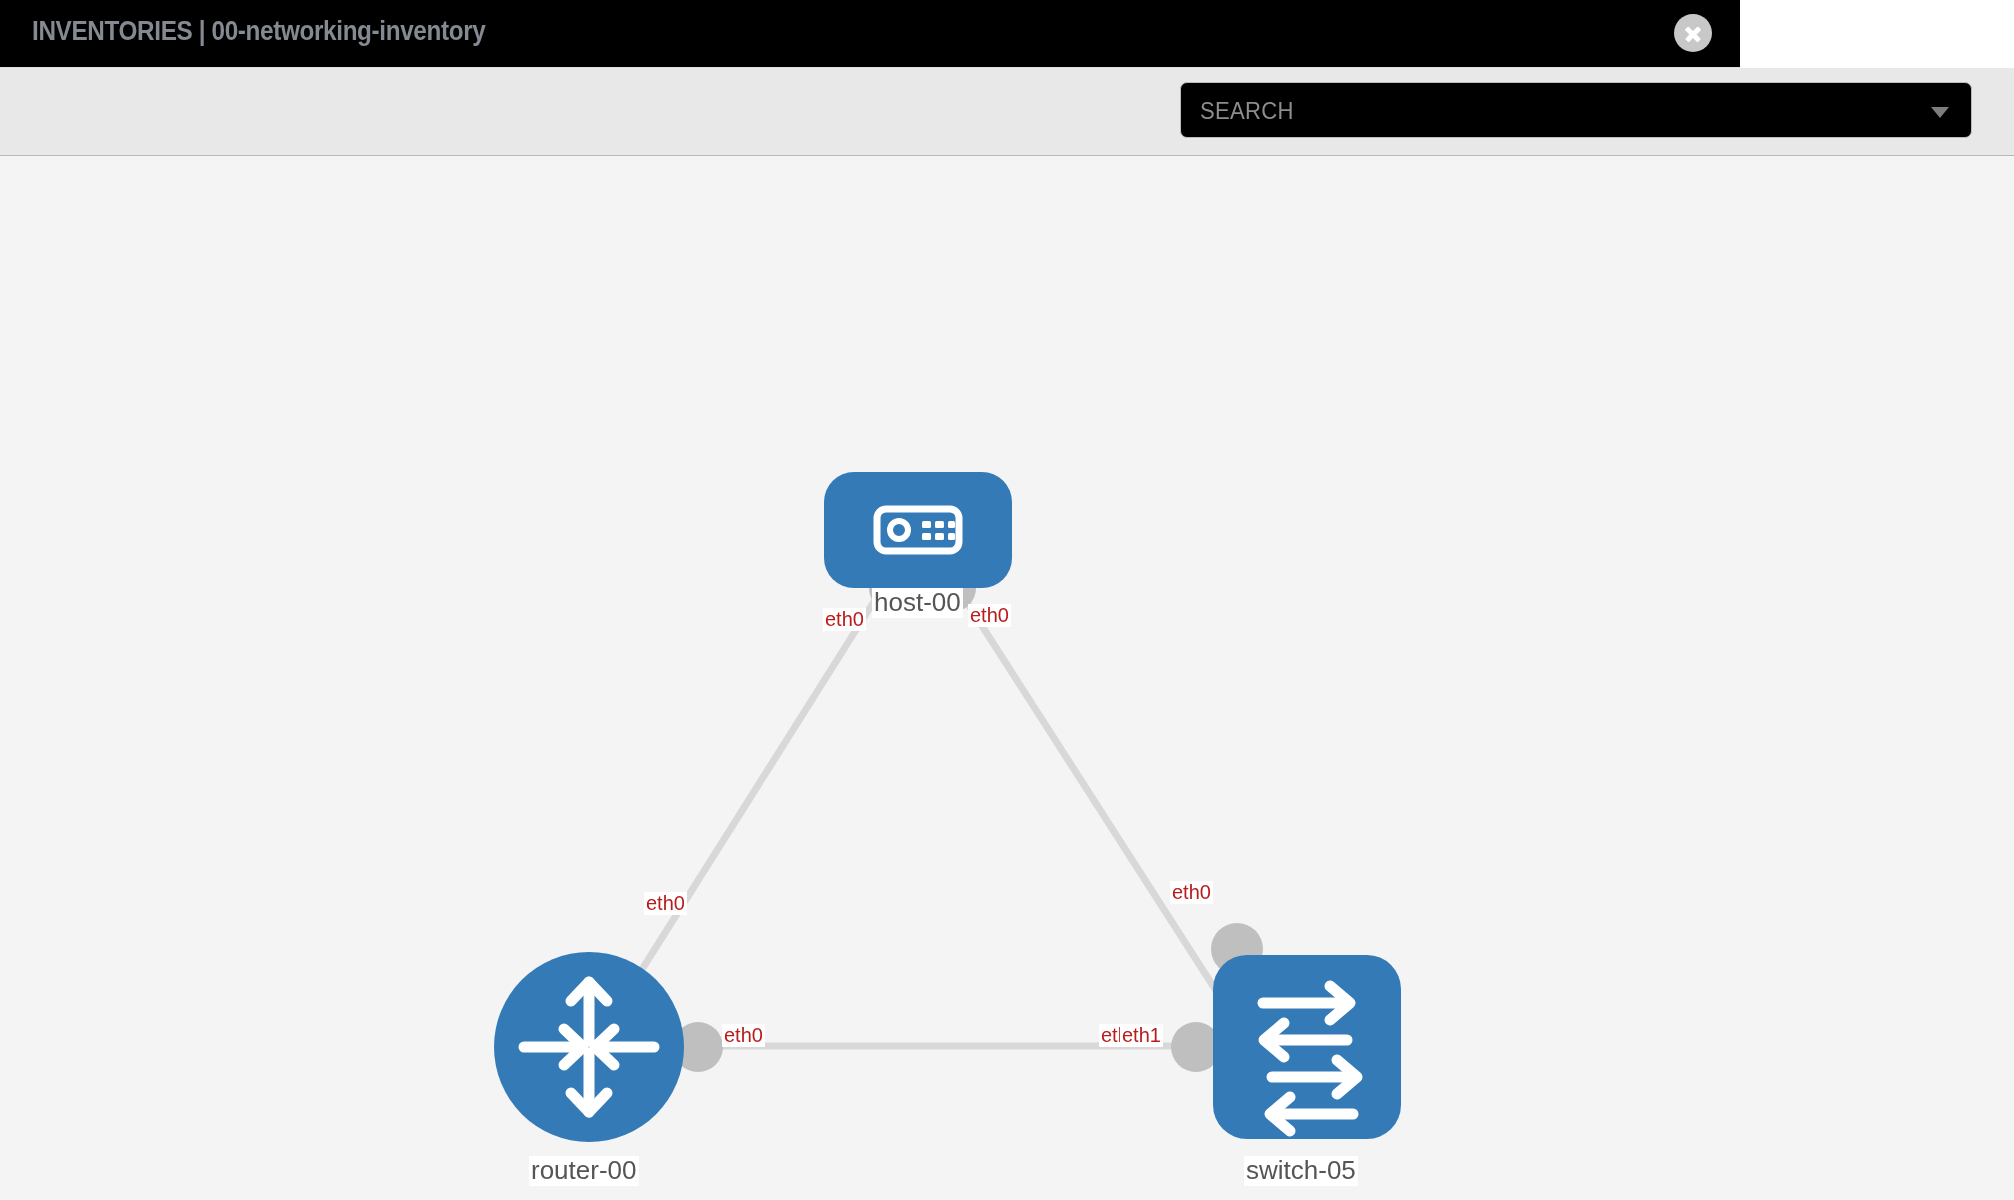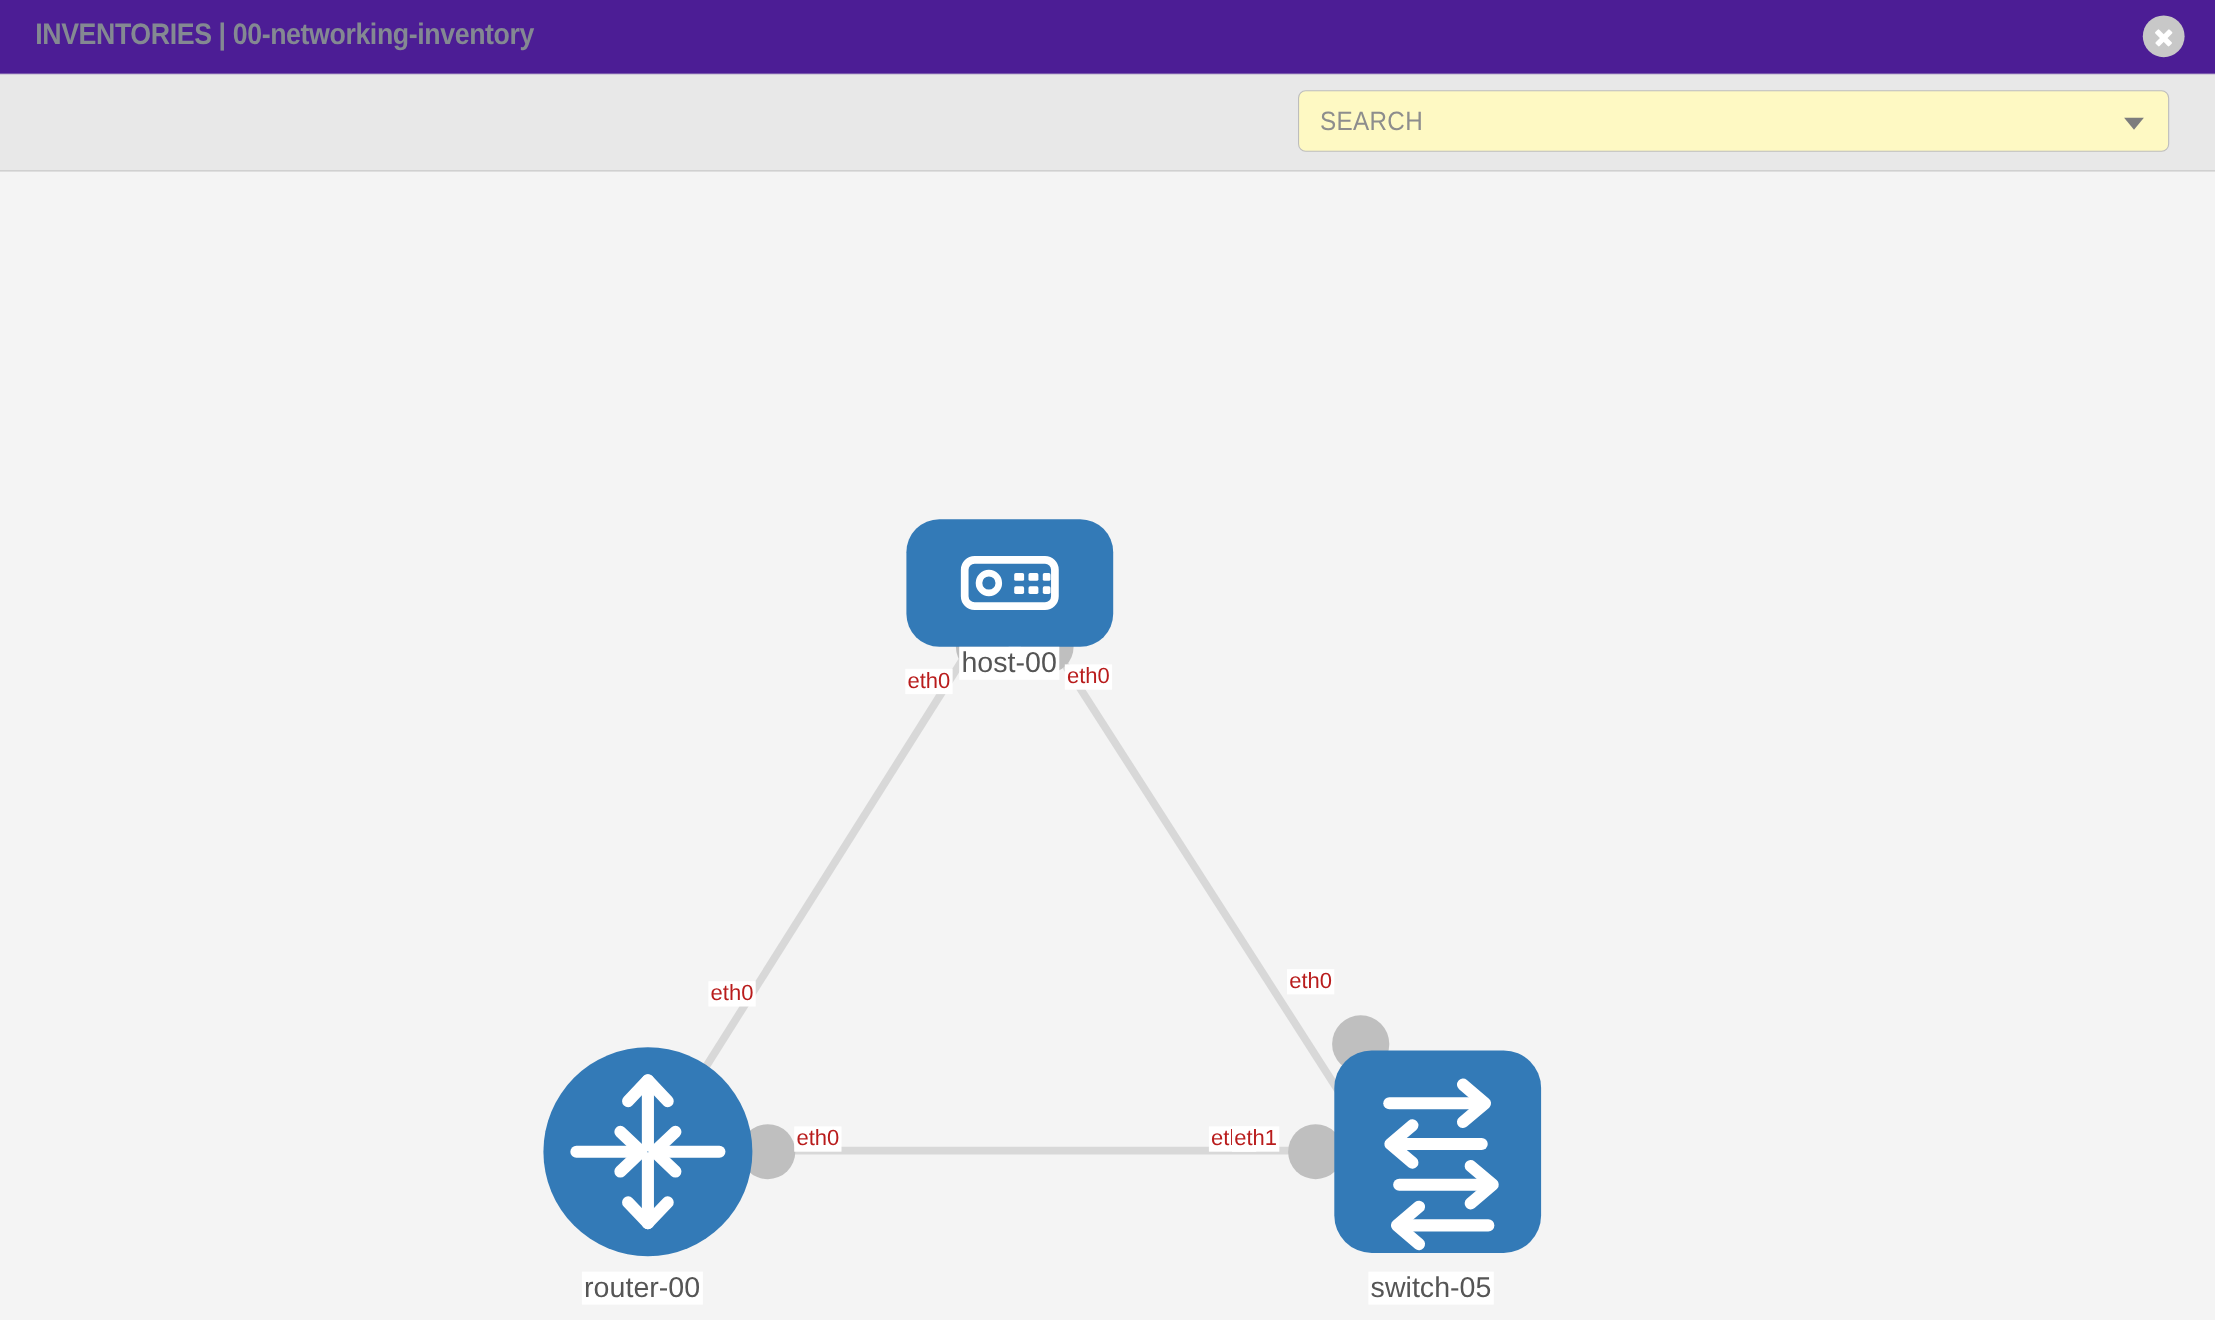--- a/index.html
+++ b/index.html
@@ -12,23 +12,23 @@
     height: 1200px;
     font-family: "Liberation Sans", sans-serif;
     overflow: hidden;
     position: relative;
   }
 
   
   .header {
     position: absolute;
     left: 0; top: 0;
-    width: 2014px;
+    width: 1740px;
     height: 68px;
-    background: #4c1d95;
+    background: #000000;
     border-bottom: 1px solid #e0e0e0;
     box-sizing: border-box;
   }
   .page-title {
     position: absolute;
     left: 32px;
     top: 16px;
     font-size: 27px;
     font-weight: bold;
     color: #848992;
@@ -113,21 +113,21 @@
   .tool-icon svg { display: block; }
   .icon-wrench { left: 1040px; }
   .icon-key    { left: 1110px; }
 
   .search-field {
     position: absolute;
     left: 1180px;
     top: 14px;
     width: 792px;
     height: 56px;
-    background: #fef9c3;
+    background: #000000;
     border: 1px solid #bdbdbd;
     border-radius: 7px;
     box-sizing: border-box;
     cursor: text;
   }
   .search-field .lbl {
     position: absolute;
     left: 19px;
     top: 14px;
     font-size: 24px;

